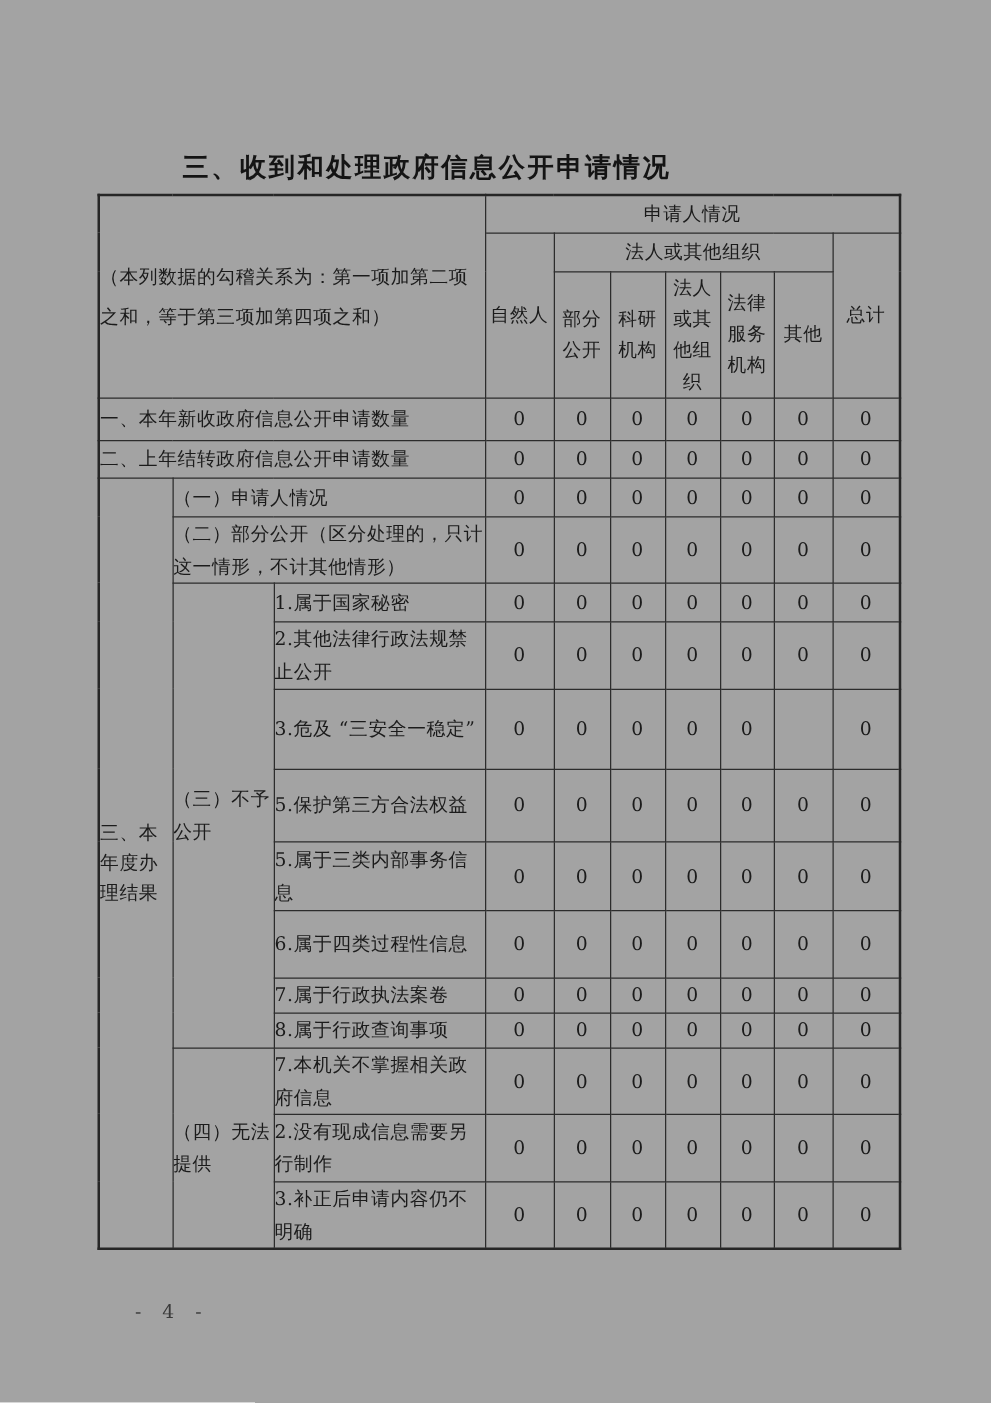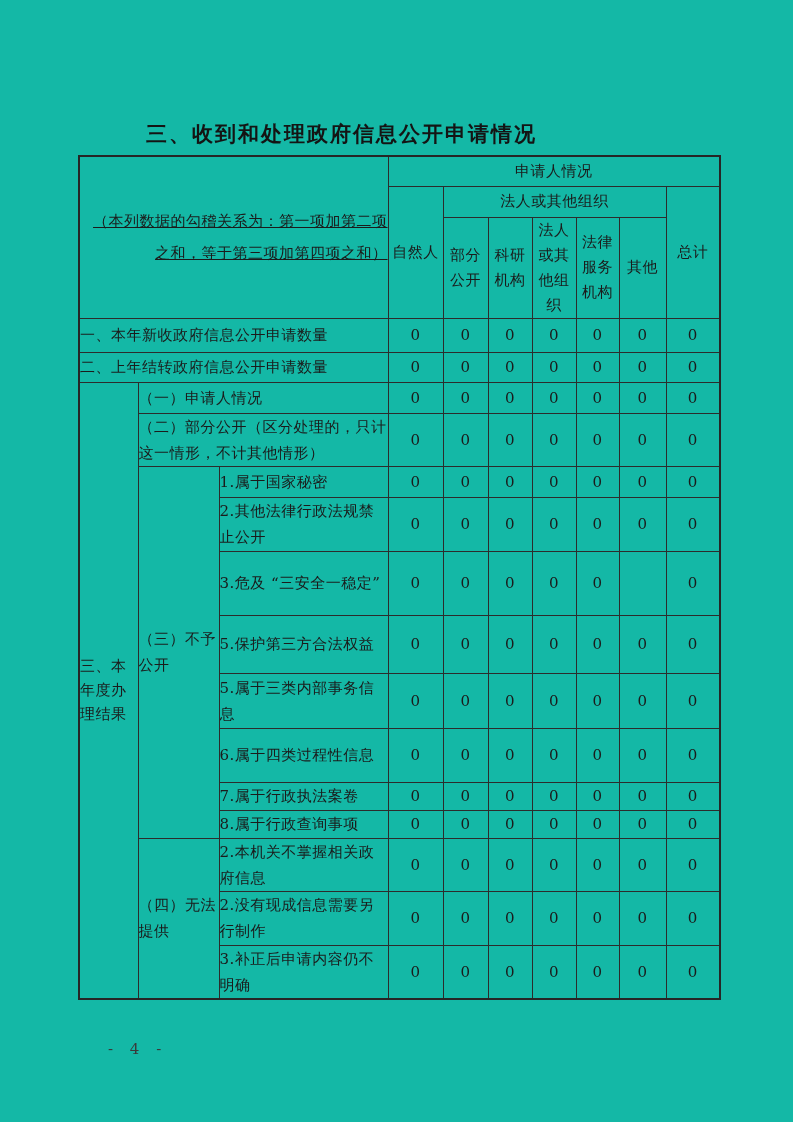--- a/index.html
+++ b/index.html
@@ -1,19 +1,19 @@
 <!DOCTYPE html>
 <html><head>
 <meta charset="utf-8">
 <style>
   html,body{margin:0;padding:0;background:#ffffff;}
   .page{
     position:relative;
     width:793px;height:1122px;
-    background:#14b8a6;
+    background:#a3a3a3;
     font-family:"DejaVu Serif","Liberation Serif",serif;
     color:#1b1b1b;
     overflow:hidden;
   }
   .title{
     position:absolute;left:146px;top:120px;margin:0;
     font-family:"DejaVu Sans","Liberation Sans",sans-serif;
     font-size:21px;font-weight:700;letter-spacing:2px;color:#141414;
     white-space:nowrap;
   }
@@ -26,21 +26,21 @@
     border:1px solid #2c2c2c;
     vertical-align:middle;
     font-size:15px;letter-spacing:0.5px;
     padding:0;
     overflow:hidden;
     word-break:break-all;
   }
   td.v{text-align:center;}
   td.lbl{text-align:left;padding:1px 2px 1px 3px;line-height:26px;}
   td.hdr{text-align:center;line-height:25px;padding:1px;margin-left:12px;}
-  td.note{text-align:right;padding:4px 5px;line-height:32px;letter-spacing:0.8px;text-decoration:underline;}
+  td.note{text-align:left;padding:4px 5px;line-height:32px;letter-spacing:0.8px;}
   td.grp{text-align:left;padding:1px 2px;line-height:24px;font-size:13px;letter-spacing:0;}
   td.grp2{text-align:left;padding:1px 1px 1px 2px;line-height:26px;letter-spacing:0;margin-left:32px;}
   .pageno{
     position:absolute;left:108px;top:1040px;
     font-size:15px;letter-spacing:6px;color:#3a3a3a;
   }
 </style>
 </head>
 <body>
 
@@ -202,21 +202,21 @@
         <td class="v">0</td>
         <td class="v">0</td>
         <td class="v">0</td>
         <td class="v">0</td>
         <td class="v">0</td>
         <td class="v">0</td>
       </tr>
 
       <tr style="height:53px">
         <td class="grp2" rowspan="3">（四）无法提供</td>
-        <td class="lbl">2.本机关不掌握相关政府信息</td>
+        <td class="lbl">7.本机关不掌握相关政府信息</td>
         <td class="v">0</td>
         <td class="v">0</td>
         <td class="v">0</td>
         <td class="v">0</td>
         <td class="v">0</td>
         <td class="v">0</td>
         <td class="v">0</td>
       </tr>
       <tr style="height:54px">
         <td class="lbl">2.没有现成信息需要另行制作</td>

